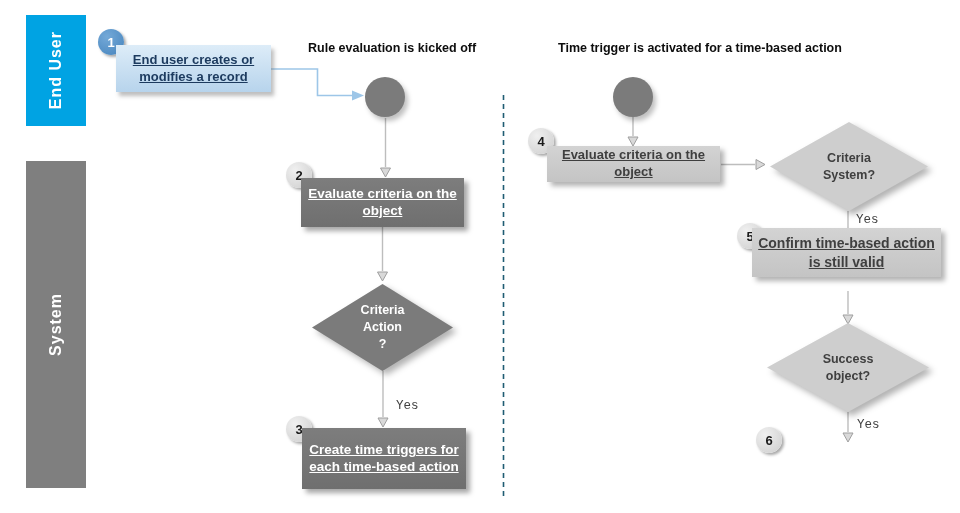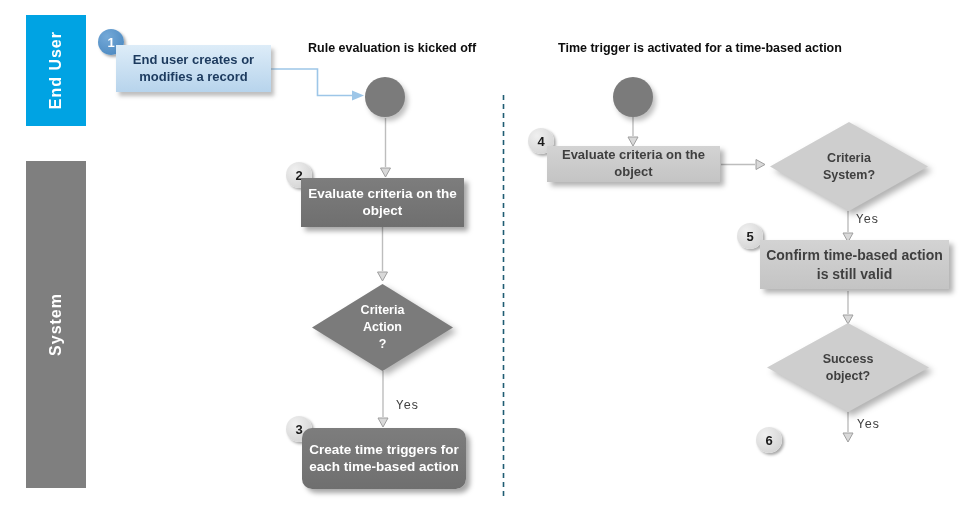--- a/index.html
+++ b/index.html
@@ -18,21 +18,21 @@
   .flow-title{position:absolute;font-weight:bold;font-size:12.5px;color:#0d0d0d;white-space:nowrap;z-index:3;}
   .badge{
     position:absolute;width:26px;height:26px;border-radius:50%;z-index:2;
     display:flex;align-items:center;justify-content:center;
     font-weight:bold;font-size:13px;box-shadow:2px 2px 3px rgba(0,0,0,.35);
   }
   .badge.gray{background:radial-gradient(circle at 35% 30%, #f0f0f0, #cdcdcd);color:#1a1a1a;}
   .badge.blue{background:radial-gradient(circle at 35% 30%, #74a9d8, #4583bc);color:#ffffff;}
   .node{
     position:absolute;display:flex;align-items:center;justify-content:center;
-    text-align:center;font-weight:bold;z-index:3;padding:7px 4px;box-sizing:border-box;
+    text-align:center;font-weight:bold;z-index:3;padding:7px 4px;box-sizing:border-box;text-decoration:underline;
   }
   .node.blue{
     background:linear-gradient(#ddecf8,#b7d4ec);color:#1c3a5e;
     font-size:13px;line-height:1.25;box-shadow:3px 4px 4px rgba(110,110,110,.45);
   }
   .node.dark{
     background:linear-gradient(#7d7d7d,#6f6f6f);color:#ffffff;
     font-size:13.5px;line-height:1.2;box-shadow:4px 4px 5px rgba(0,0,0,.35);
   }
   .node.light{
@@ -120,40 +120,40 @@
   <div class="diamondWrap" style="left:312px;top:284px;width:141px;height:87px;">
     <div class="diamond dark">
       <span>Criteria</span>
       <span>Action</span>
       <span>?</span>
     </div>
   </div>
 
   <div class="yes" style="left:396px;top:399px;">Yes</div>
 
-  <div class="node dark" style="left:302px;top:428px;width:164px;height:61px;border-radius:10px;">
+  <div class="node dark" style="left:302px;top:428px;width:164px;height:61px;">
     <span>Create time triggers for each time-based action</span>
   </div>
 
   <div class="startCircle" style="left:613px;top:77px;width:40px;height:40px;"></div>
 
   <div class="node light sm" style="left:547px;top:146px;width:173px;height:36px;">
     <span>Evaluate criteria on the object</span>
   </div>
 
   <div class="diamondWrap" style="left:770px;top:122px;width:158px;height:89px;">
     <div class="diamond light">
       <span>Criteria</span>
       <span>System?</span>
     </div>
   </div>
 
   <div class="yes" style="left:856px;top:213px;">Yes</div>
 
-  <div class="node light lg" style="left:752px;top:240px;width:189px;height:49px;margin-left:8px;">
+  <div class="node light lg" style="left:752px;top:228px;width:189px;height:49px;">
     <span>Confirm time-based action is still valid</span>
   </div>
 
   <div class="diamondWrap" style="left:767px;top:323px;width:162px;height:89px;">
     <div class="diamond light">
       <span>Success</span>
       <span>object?</span>
     </div>
   </div>
 

